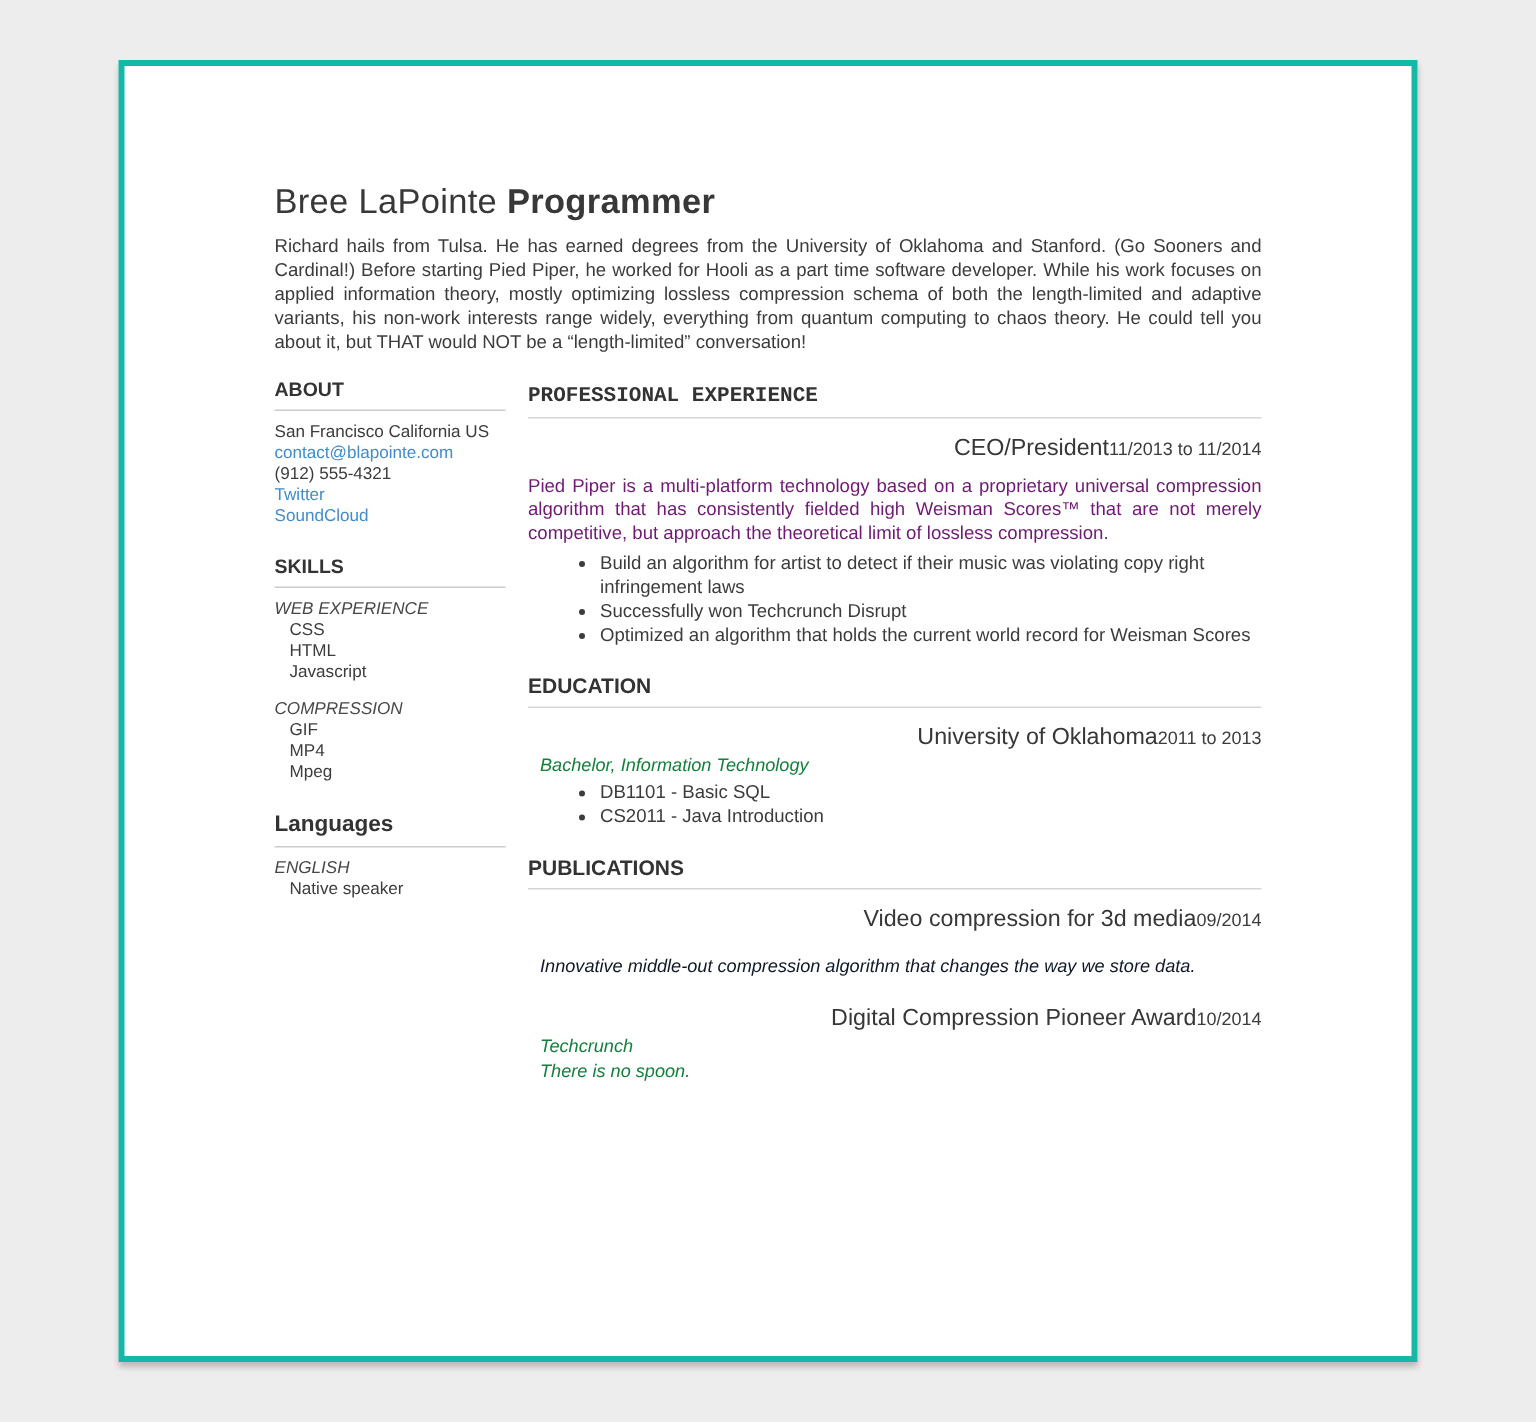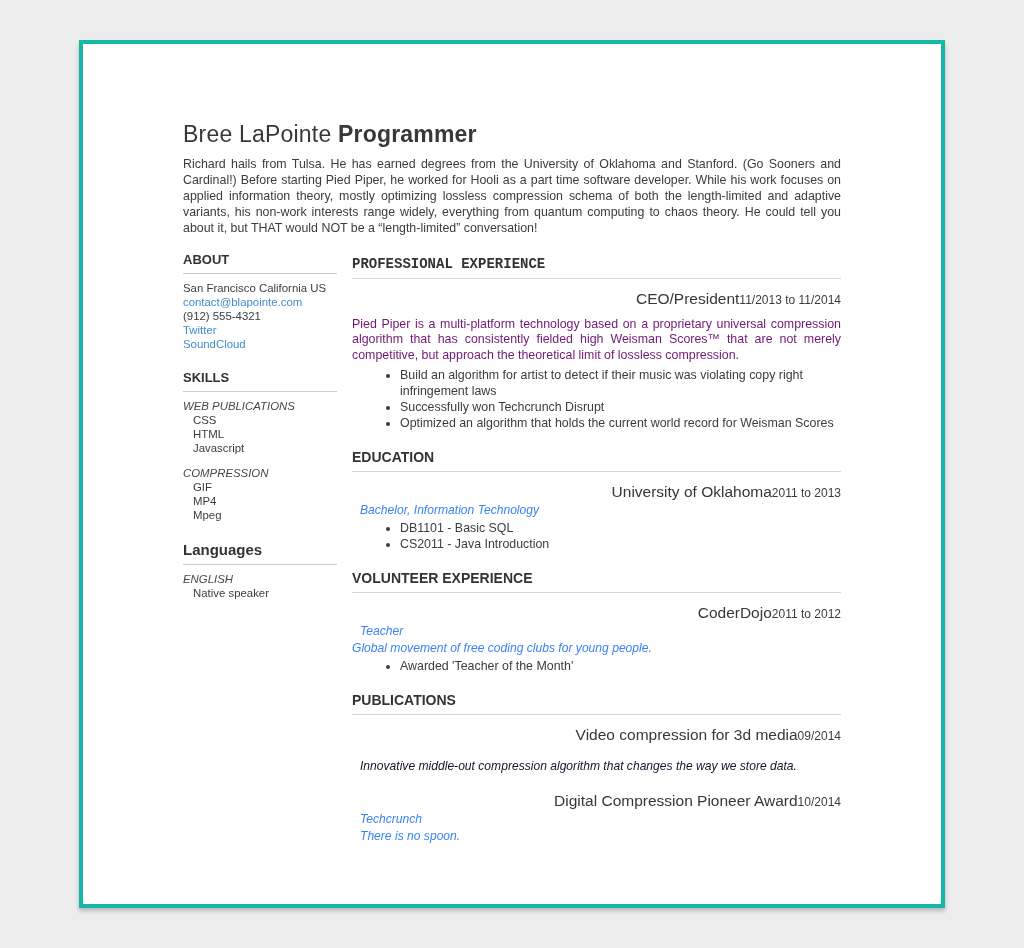--- a/index.html
+++ b/index.html
@@ -118,21 +118,21 @@
     font-size: 12.4px;
     line-height: 15.9px;
     text-align: justify;
     color: #701a75;
   }
   .entry-sub {
     margin: 2px 0 0 8px;
     font-size: 12.1px;
     line-height: 15px;
     font-style: italic;
-    color: #3b82f6;
+    color: #15803d;
   }
   .entry-note {
     margin: 15px 0 0 8px;
     font-size: 12.1px;
     line-height: 15px;
     font-style: italic;
     color: #0f172a;
   }
   ul.bullets {
     margin: 2px 0 0 0;
@@ -161,21 +161,21 @@
           <div class="side-line">San Francisco California US</div>
           <a class="side-link">contact@blapointe.com</a>
           <div class="side-line">(912) 555-4321</div>
           <a class="side-link">Twitter</a>
           <a class="side-link">SoundCloud</a>
         </div>
 
         <div class="side-section">
           <h2 class="side-heading">SKILLS</h2>
           <div class="skill-group">
-            <div class="group-name">WEB PUBLICATIONS</div>
+            <div class="group-name">WEB EXPERIENCE</div>
             <div class="group-item">CSS</div>
             <div class="group-item">HTML</div>
             <div class="group-item">Javascript</div>
           </div>
           <div class="skill-group">
             <div class="group-name">COMPRESSION</div>
             <div class="group-item">GIF</div>
             <div class="group-item">MP4</div>
             <div class="group-item">Mpeg</div>
           </div>
@@ -213,32 +213,20 @@
             <span class="entry-title">University of Oklahoma</span>
             <span class="entry-date">2011 to 2013</span>
           </div>
           <div class="entry-sub">Bachelor, Information Technology</div>
           <ul class="bullets">
             <li>DB1101 - Basic SQL</li>
             <li>CS2011 - Java Introduction</li>
           </ul>
         </div>
 
-        <div class="section">
-          <h2 class="section-heading">VOLUNTEER EXPERIENCE</h2>
-          <div class="entry-header">
-            <span class="entry-title">CoderDojo</span>
-            <span class="entry-date">2011 to 2012</span>
-          </div>
-          <div class="entry-sub">Teacher</div>
-          <div class="entry-sub" style="margin-left:0;">Global movement of free coding clubs for young people.</div>
-          <ul class="bullets">
-            <li>Awarded 'Teacher of the Month'</li>
-          </ul>
-        </div>
 
         <div class="section">
           <h2 class="section-heading">PUBLICATIONS</h2>
           <div class="entry-header">
             <span class="entry-title">Video compression for 3d media</span>
             <span class="entry-date">09/2014</span>
           </div>
           <div class="entry-note">Innovative middle-out compression algorithm that changes the way we store data.</div>
         </div>
 

